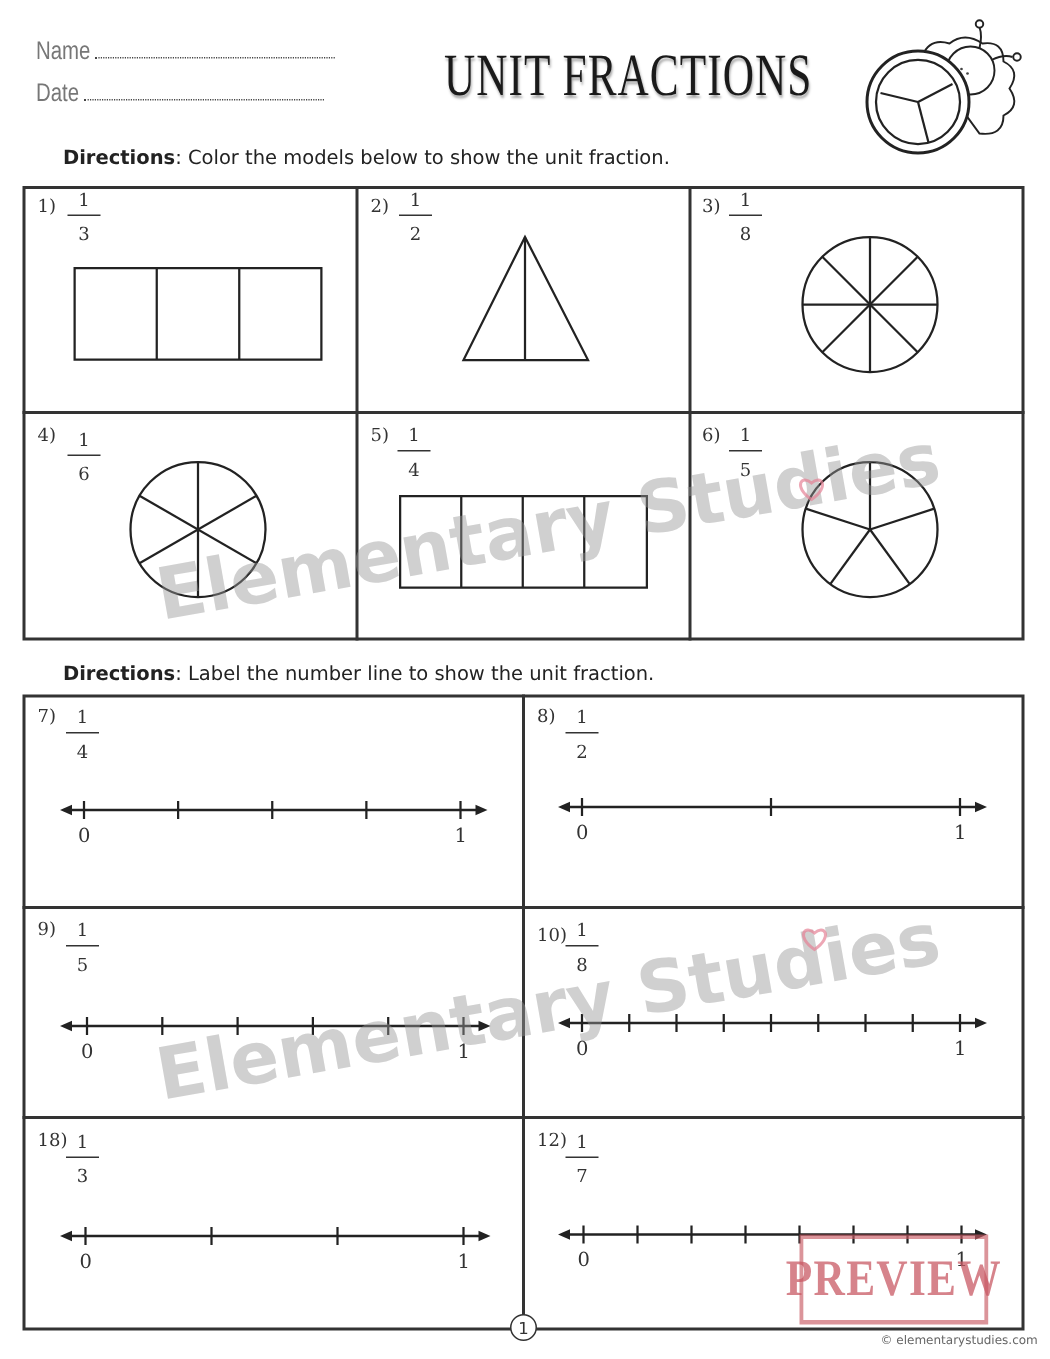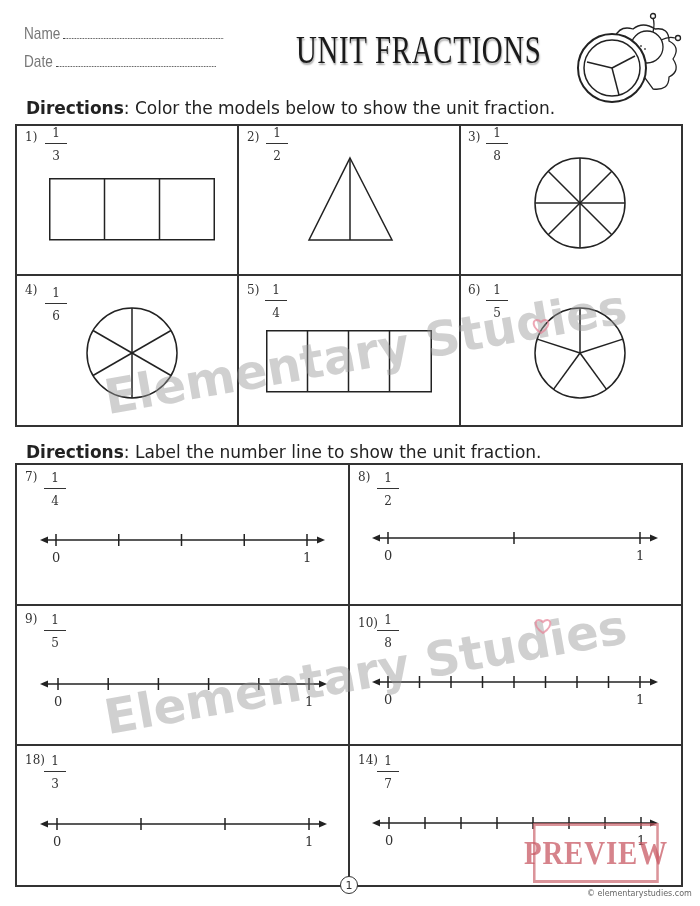--- a/index.html
+++ b/index.html
@@ -1,20 +1,20 @@
 <!DOCTYPE html>
 <html><head>
 <meta charset="utf-8">
 <style>
   html, body { margin:0; padding:0; background:#ffffff; }
   body { width:700px; height:906px; position:relative; overflow:hidden; font-family:"DejaVu Sans", sans-serif; color:#222; }
   .hdr-line { position:absolute; font-family:"Liberation Sans", sans-serif; font-size:17px; color:#777; letter-spacing:0px; transform:scaleX(0.8); transform-origin:left center; }
   .hdr-line .dots { display:inline-block; width:200px; border-bottom:1.5px dotted #444; margin-left:4px; height:2px; vertical-align:baseline; }
   .title { position:absolute; left:296px; top:26px; font-family:"Liberation Serif", serif; font-size:40px; font-weight:normal; color:#1a1a1a; transform:scaleX(0.72); transform-origin:left top; letter-spacing:1px; text-shadow:1px 2px 2px rgba(0,0,0,0.35); white-space:nowrap; }
-  .directions { position:absolute; left:26px; font-size:17px; color:#222; white-space:nowrap; }
+  .directions { position:absolute; left:42px; font-size:13px; color:#222; white-space:nowrap; }
   .directions b { font-weight:bold; }
   .grid-frame { position:absolute; border:2px solid #333; box-sizing:border-box; }
   .vline { position:absolute; width:2px; background:#333; }
   .hline { position:absolute; height:2px; background:#333; }
   .cell { position:absolute; }
   .qnum { position:absolute; font-family:"DejaVu Serif", serif; font-size:12px; color:#333; }
   .frac { position:absolute; font-family:"DejaVu Serif", serif; font-size:12px; color:#333; text-align:center; width:22px; }
   .frac .num { display:block; height:15px; }
   .frac .bar { display:block; height:1.3px; background:#333; margin:2px 0 5px 0; }
   .frac .den { display:block; }
@@ -271,21 +271,21 @@
       <polygon points="292,10 284,6.5 284,13.5" fill="#222"></polygon>
       <line x1="22" x2="22" y1="4" y2="16" stroke="#222" stroke-width="1.5"></line>
       <line x1="106" x2="106" y1="4" y2="16" stroke="#222" stroke-width="1.5"></line>
       <line x1="190" x2="190" y1="4" y2="16" stroke="#222" stroke-width="1.5"></line>
       <line x1="274" x2="274" y1="4" y2="16" stroke="#222" stroke-width="1.5"></line>
     </svg>
     <span class="nlabel" style="left: 53px; top: 834px;">0</span>
     <span class="nlabel" style="left: 305px; top: 834px;">1</span>
   </div>
 <div id="nl-12" class="cell">
-    <span class="qnum" style="left: 358px; top: 753px;">14)</span>
+    <span class="qnum" style="left: 358px; top: 753px;">12)</span>
     <span class="frac" style="left: 377px; top: 754px;">
       <span class="num">1</span>
       <span class="bar"></span>
       <span class="den">7</span>
     </span>
     <svg width="296" height="20" style="left: 367px; top: 813px;">
       <line x1="9" x2="287" y1="10" y2="10" stroke="#222" stroke-width="1.6"></line>
       <polygon points="5,10 13,6.5 13,13.5" fill="#222"></polygon>
       <polygon points="291,10 283,6.5 283,13.5" fill="#222"></polygon>
       <line x1="22" x2="22" y1="4" y2="16" stroke="#222" stroke-width="1.5"></line>

